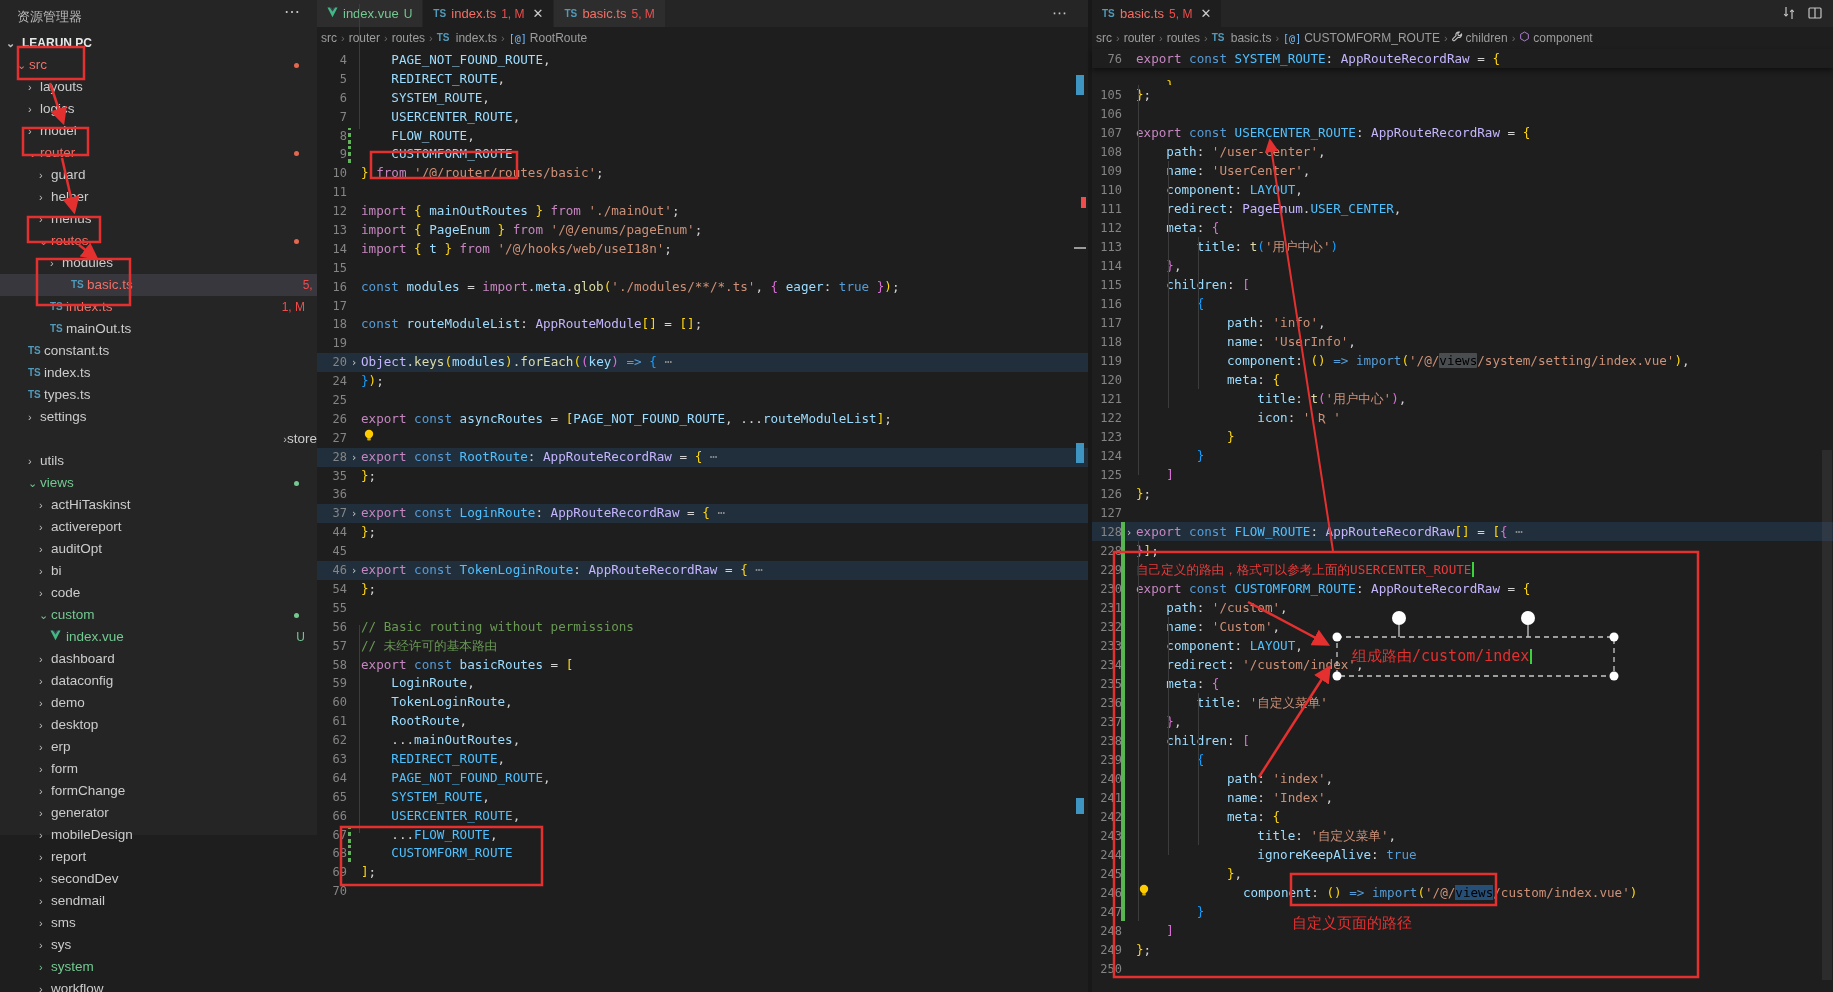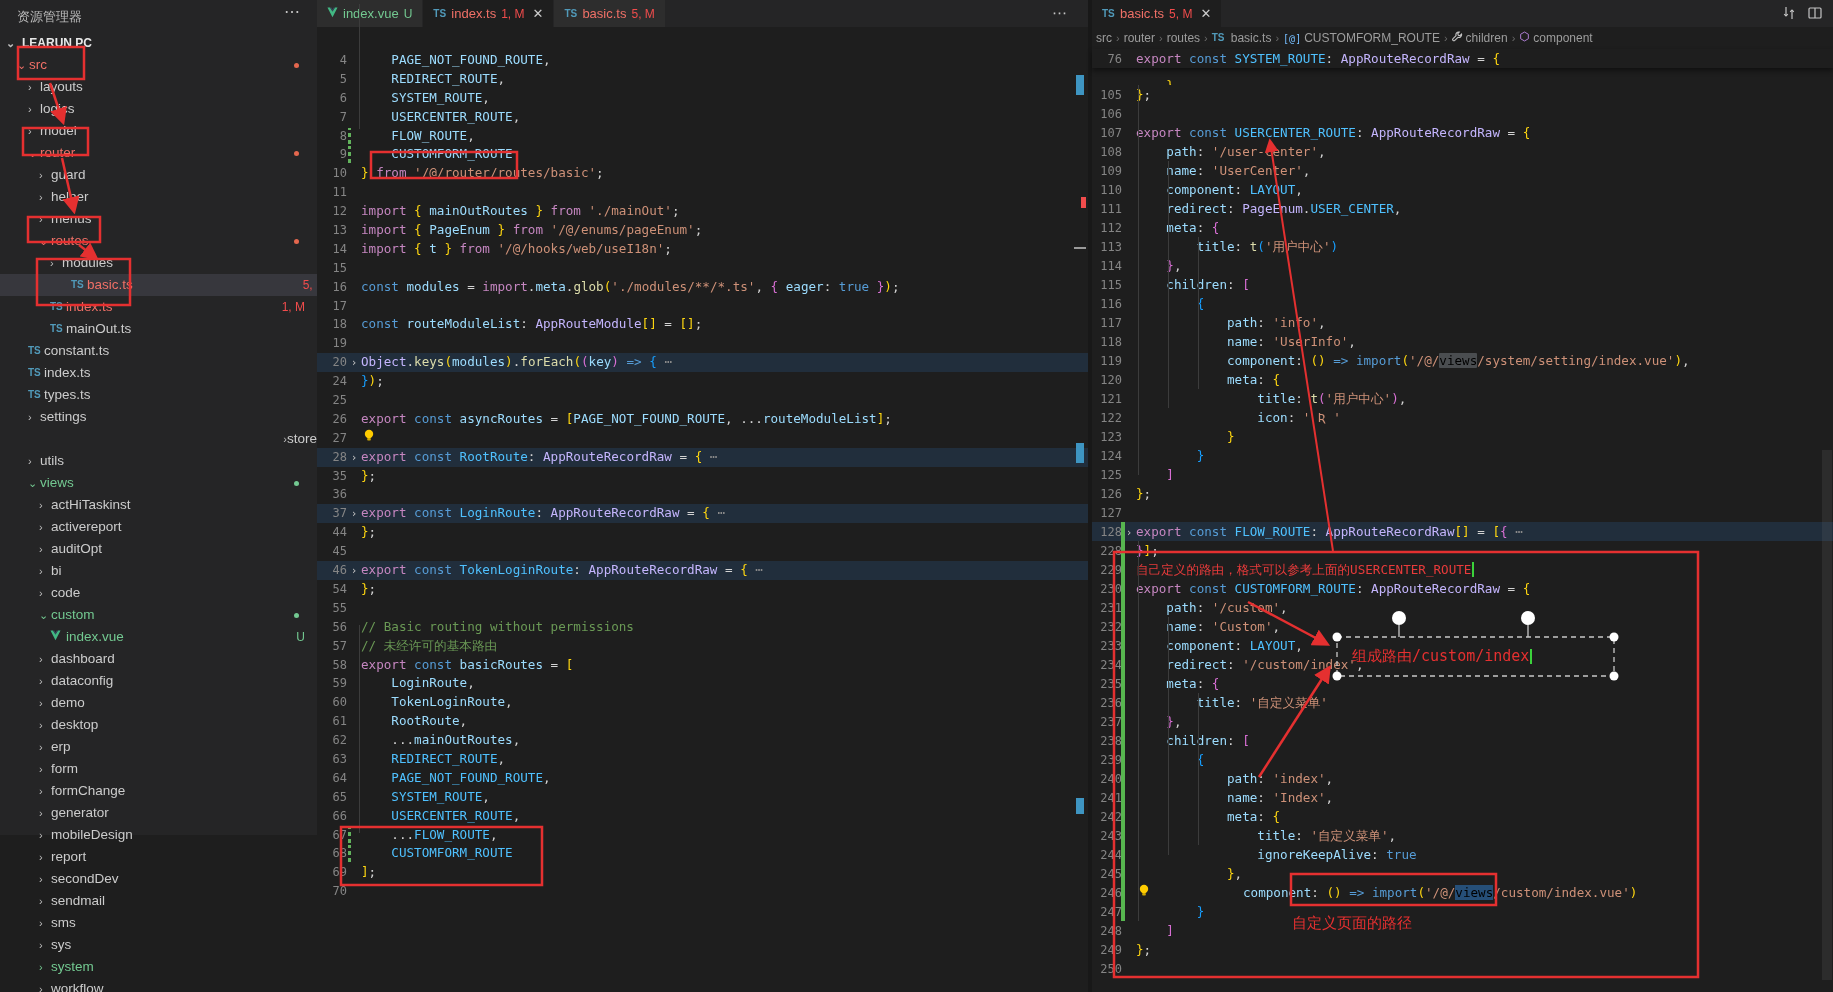--- a/index.html
+++ b/index.html
@@ -155,20 +155,21 @@
         <span class="badge red">1, M</span>
         <span class="close">✕</span>
       </div>
       <div class="tab">
         <span class="ts-ic">TS</span>
         <span class="name red">basic.ts</span>
         <span class="badge red">5, M</span>
       </div>
     </div>
   <div class="more-dots" style="right:22px;">⋯</div>
+  <div class="breadcrumb" id="mid-bc"><span><span>src</span></span><span class="sep">›</span><span><span>router</span></span><span class="sep">›</span><span><span>routes</span></span><span class="sep">›</span><span><span class="bi ts-ic">TS</span><span>index.ts</span></span><span class="sep">›</span><span><span class="bi bc-sym">[@]</span><span>RootRoute</span></span></div>
   <div class="codearea" id="mcode" style="padding-top: 2px;"><div class="crow"><span class="ln">4</span><span class="fold"> </span><span class="var">    PAGE_NOT_FOUND_ROUTE</span><span class="pu">,</span></div><div class="crow"><span class="ln">5</span><span class="fold"> </span><span class="var">    REDIRECT_ROUTE</span><span class="pu">,</span></div><div class="crow"><span class="ln">6</span><span class="fold"> </span><span class="var">    SYSTEM_ROUTE</span><span class="pu">,</span></div><div class="crow"><span class="ln">7</span><span class="fold"> </span><span class="var">    USERCENTER_ROUTE</span><span class="pu">,</span></div><div class="crow"><span class="ln">8</span><span class="fold"> </span><span class="gmark"></span><span class="var">    FLOW_ROUTE</span><span class="pu">,</span></div><div class="crow"><span class="ln">9</span><span class="fold"> </span><span class="gmark"></span><span class="var">    CUSTOMFORM_ROUTE</span></div><div class="crow"><span class="ln">10</span><span class="fold"> </span><span class="b1">}</span><span class="kw"> from</span><span class="st"> '/@/router/routes/basic'</span><span class="pu">;</span></div><div class="crow"><span class="ln">11</span><span class="fold"> </span></div><div class="crow"><span class="ln">12</span><span class="fold"> </span><span class="kw">import</span><span class="b1"> {</span><span class="var"> mainOutRoutes</span><span class="b1"> }</span><span class="kw"> from</span><span class="st"> './mainOut'</span><span class="pu">;</span></div><div class="crow"><span class="ln">13</span><span class="fold"> </span><span class="kw">import</span><span class="b1"> {</span><span class="var"> PageEnum</span><span class="b1"> }</span><span class="kw"> from</span><span class="st"> '/@/enums/pageEnum'</span><span class="pu">;</span></div><div class="crow"><span class="ln">14</span><span class="fold"> </span><span class="kw">import</span><span class="b1"> {</span><span class="var"> t</span><span class="b1"> }</span><span class="kw"> from</span><span class="st"> '/@/hooks/web/useI18n'</span><span class="pu">;</span></div><div class="crow"><span class="ln">15</span><span class="fold"> </span></div><div class="crow"><span class="ln">16</span><span class="fold"> </span><span class="op">const</span><span class="var"> modules</span><span class="pu"> = </span><span class="kw">import</span><span class="pu">.</span><span class="var">meta</span><span class="pu">.</span><span class="fn">glob</span><span class="b1">(</span><span class="st">'./modules/**/*.ts'</span><span class="pu">, </span><span class="b2">{</span><span class="var"> eager</span><span class="pu">: </span><span class="op">true</span><span class="b2"> }</span><span class="b1">)</span><span class="pu">;</span></div><div class="crow"><span class="ln">17</span><span class="fold"> </span></div><div class="crow"><span class="ln">18</span><span class="fold"> </span><span class="op">const</span><span class="var"> routeModuleList</span><span class="pu">: </span><span class="ty">AppRouteModule</span><span class="b1">[]</span><span class="pu"> = </span><span class="b1">[]</span><span class="pu">;</span></div><div class="crow"><span class="ln">19</span><span class="fold"> </span></div><div class="crow band"><span class="ln">20</span><span class="fold">›</span><span class="ty">Object</span><span class="pu">.</span><span class="fn">keys</span><span class="b1">(</span><span class="var">modules</span><span class="b1">)</span><span class="pu">.</span><span class="fn">forEach</span><span class="b1">(</span><span class="b2">(</span><span class="var">key</span><span class="b2">)</span><span class="op"> =&gt;</span><span class="b3"> {</span><span class="dim"> ⋯</span></div><div class="crow"><span class="ln">24</span><span class="fold"> </span><span class="b3">}</span><span class="b1">)</span><span class="pu">;</span></div><div class="crow"><span class="ln">25</span><span class="fold"> </span></div><div class="crow"><span class="ln">26</span><span class="fold"> </span><span class="kw">export</span><span class="op"> const</span><span class="var"> asyncRoutes</span><span class="pu"> = </span><span class="b1">[</span><span class="var">PAGE_NOT_FOUND_ROUTE</span><span class="pu">, ...</span><span class="var">routeModuleList</span><span class="b1">]</span><span class="pu">;</span></div><div class="crow"><span class="ln">27</span><span class="fold"> </span><span class="bulb"><svg width="12" height="13" viewBox="0 0 12 13">
             <circle cx="6" cy="5" r="4.2" fill="#ffcc00"></circle>
             <rect x="4.2" y="9" width="3.6" height="2.6" rx="0.8" fill="#d0a900"></rect>
           </svg></span></div><div class="crow band"><span class="ln">28</span><span class="fold">›</span><span class="kw">export</span><span class="op"> const</span><span class="cn"> RootRoute</span><span class="pu">: </span><span class="ty">AppRouteRecordRaw</span><span class="pu"> = </span><span class="b1">{</span><span class="dim"> ⋯</span></div><div class="crow"><span class="ln">35</span><span class="fold"> </span><span class="b1">}</span><span class="pu">;</span></div><div class="crow"><span class="ln">36</span><span class="fold"> </span></div><div class="crow band"><span class="ln">37</span><span class="fold">›</span><span class="kw">export</span><span class="op"> const</span><span class="cn"> LoginRoute</span><span class="pu">: </span><span class="ty">AppRouteRecordRaw</span><span class="pu"> = </span><span class="b1">{</span><span class="dim"> ⋯</span></div><div class="crow"><span class="ln">44</span><span class="fold"> </span><span class="b1">}</span><span class="pu">;</span></div><div class="crow"><span class="ln">45</span><span class="fold"> </span></div><div class="crow band"><span class="ln">46</span><span class="fold">›</span><span class="kw">export</span><span class="op"> const</span><span class="cn"> TokenLoginRoute</span><span class="pu">: </span><span class="ty">AppRouteRecordRaw</span><span class="pu"> = </span><span class="b1">{</span><span class="dim"> ⋯</span></div><div class="crow"><span class="ln">54</span><span class="fold"> </span><span class="b1">}</span><span class="pu">;</span></div><div class="crow"><span class="ln">55</span><span class="fold"> </span></div><div class="crow"><span class="ln">56</span><span class="fold"> </span><span class="cm">// Basic routing without permissions</span></div><div class="crow"><span class="ln">57</span><span class="fold"> </span><span class="cm">// 未经许可的基本路由</span></div><div class="crow"><span class="ln">58</span><span class="fold"> </span><span class="kw">export</span><span class="op"> const</span><span class="var"> basicRoutes</span><span class="pu"> = </span><span class="b1">[</span></div><div class="crow"><span class="ln">59</span><span class="fold"> </span><span class="var">    LoginRoute</span><span class="pu">,</span></div><div class="crow"><span class="ln">60</span><span class="fold"> </span><span class="var">    TokenLoginRoute</span><span class="pu">,</span></div><div class="crow"><span class="ln">61</span><span class="fold"> </span><span class="var">    RootRoute</span><span class="pu">,</span></div><div class="crow"><span class="ln">62</span><span class="fold"> </span><span class="pu">    ...</span><span class="var">mainOutRoutes</span><span class="pu">,</span></div><div class="crow"><span class="ln">63</span><span class="fold"> </span><span class="cn">    REDIRECT_ROUTE</span><span class="pu">,</span></div><div class="crow"><span class="ln">64</span><span class="fold"> </span><span class="cn">    PAGE_NOT_FOUND_ROUTE</span><span class="pu">,</span></div><div class="crow"><span class="ln">65</span><span class="fold"> </span><span class="cn">    SYSTEM_ROUTE</span><span class="pu">,</span></div><div class="crow"><span class="ln">66</span><span class="fold"> </span><span class="cn">    USERCENTER_ROUTE</span><span class="pu">,</span></div><div class="crow"><span class="ln">67</span><span class="fold"> </span><span class="gmark"></span><span class="pu">    ...</span><span class="cn">FLOW_ROUTE</span><span class="pu">,</span></div><div class="crow"><span class="ln">68</span><span class="fold"> </span><span class="gmark"></span><span class="cn">    CUSTOMFORM_ROUTE</span></div><div class="crow"><span class="ln">69</span><span class="fold"> </span><span class="b1">]</span><span class="pu">;</span></div><div class="crow"><span class="ln">70</span><span class="fold"> </span></div></div>
 
   <div class="abs iguide" style="left:42px;top:4px;height:125px;"></div>
   <div class="abs iguide" style="left:42px;top:625px;height:208px;"></div>
 
   <div class="abs ruler-mark" style="left:759px;top:75px;width:8px;height:20px;background:#3e95c2;"></div>
   <div class="abs ruler-mark" style="left:764px;top:197px;width:5px;height:11px;background:#f14c4c;"></div>

